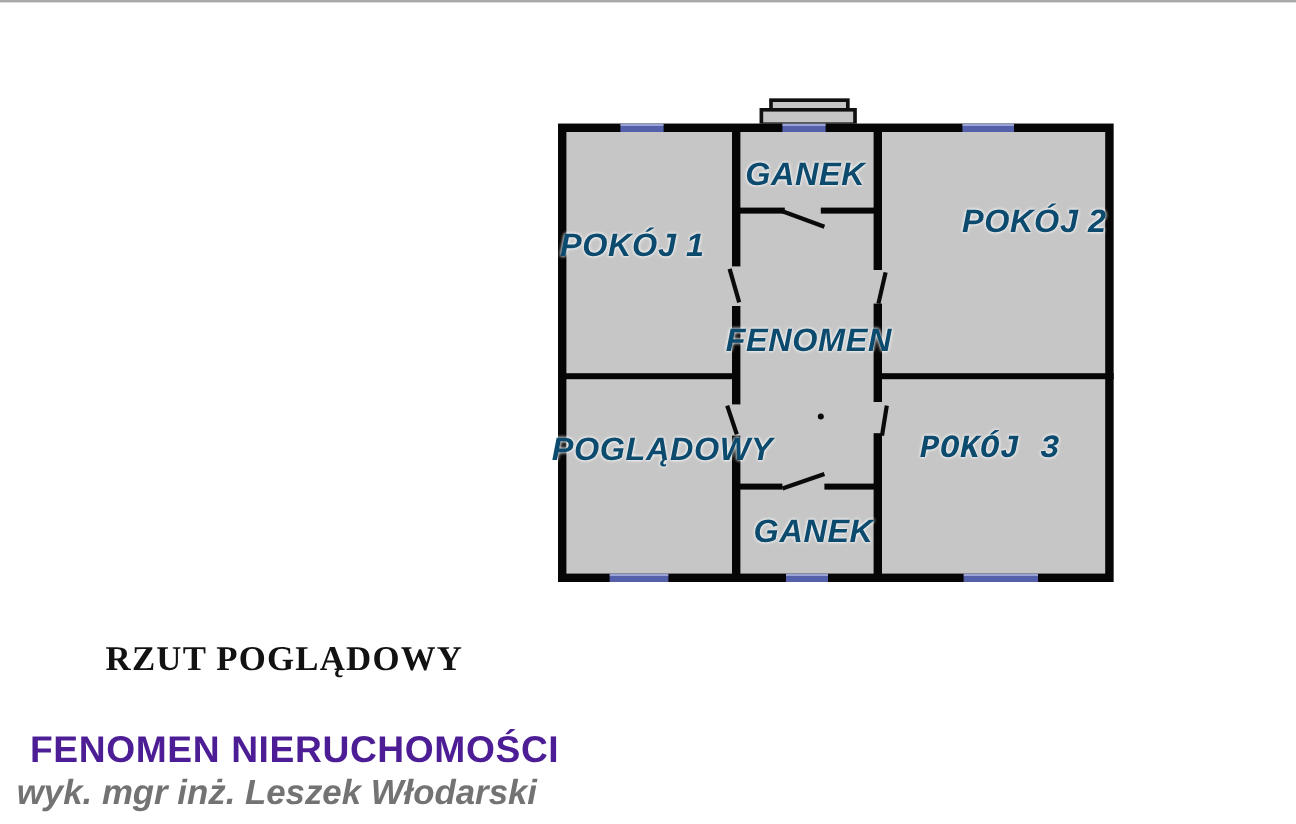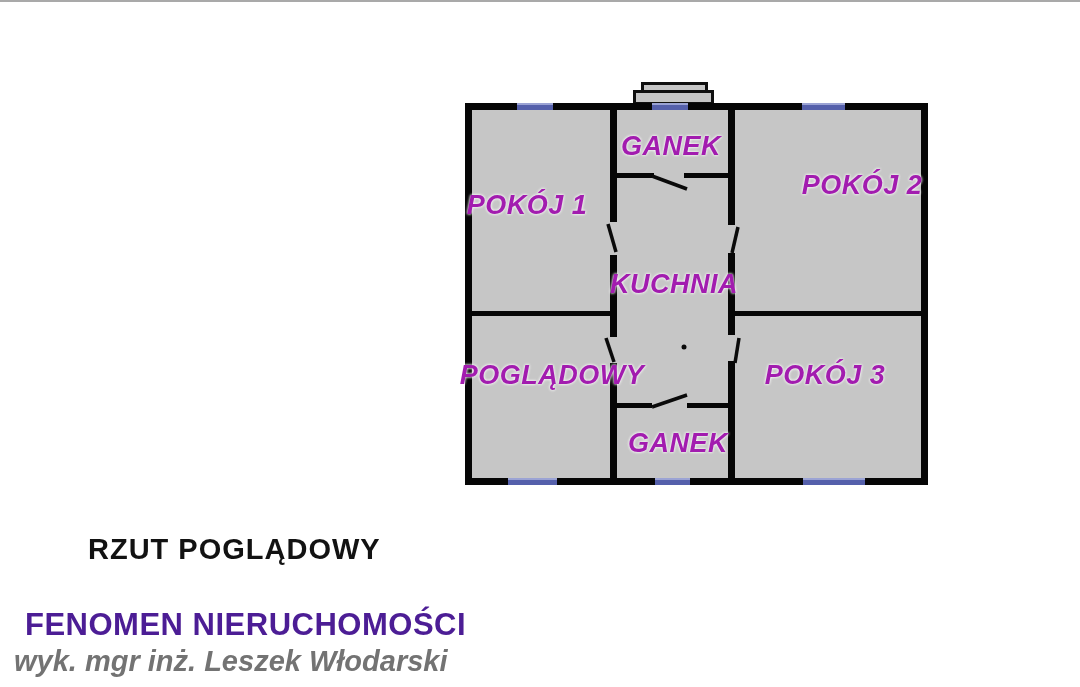--- a/index.html
+++ b/index.html
@@ -45,35 +45,35 @@
   .win-top-2{left:652px;top:103px;width:36px;}
   .win-top-3{left:802px;top:103px;width:43px;}
   .win-bot-1{left:508px;top:478px;width:49px;}
   .win-bot-2{left:655px;top:478px;width:35px;}
   .win-bot-3{left:803px;top:478px;width:62px;}
 
   .door-overlay{position:absolute;left:0;top:0;width:1080px;height:687px;z-index:4;pointer-events:none;}
 
   .plan-label{
     position:absolute;transform:translate(-50%,-50%);
-    font-weight:bold;font-style:italic;font-size:27px;color:#a21caf;
+    font-weight:bold;font-style:italic;font-size:27px;color:#0c4a6e;
     white-space:nowrap;z-index:5;letter-spacing:0.5px;
     text-shadow:0 0 3px rgba(255,255,255,.85),0 0 3px rgba(255,255,255,.85);
   }
   .lbl-ganek-top{left:671px;top:146px;}
   .lbl-pokoj1{left:527px;top:205px;text-align:center;}
   .lbl-pokoj2{left:862px;top:185px;}
   .lbl-kuchnia{left:674px;top:284px;}
   .lbl-lazienka{left:552px;top:375px;}
-  .lbl-pokoj3{left:825px;top:375px;}
+  .lbl-pokoj3{left:825px;top:375px;font-family:Liberation Mono, monospace;}
   .lbl-ganek-bot{left:678px;top:443px;}
 
   .caption{
     position:absolute;left:88px;top:533px;
-    font-size:29px;font-weight:bold;color:#121212;letter-spacing:1px;white-space:nowrap;
+    font-size:29px;font-weight:bold;color:#121212;letter-spacing:1px;white-space:nowrap;font-family:Liberation Serif, serif;
   }
   .company{
     position:absolute;left:25px;top:607px;
     font-size:31px;font-weight:bold;color:#4c1d95;letter-spacing:0.5px;white-space:nowrap;
   }
   .author{
     position:absolute;left:14px;top:645px;
     font-size:29px;font-weight:bold;font-style:italic;color:#737373;white-space:nowrap;
   }
 </style>
@@ -113,20 +113,20 @@
   <line x1="738" y1="227" x2="732" y2="253" stroke="#0a0a0a" stroke-width="3.5"></line>
   <line x1="606" y1="338" x2="614" y2="362" stroke="#0a0a0a" stroke-width="3.5"></line>
   <line x1="739" y1="338" x2="735" y2="363" stroke="#0a0a0a" stroke-width="3.5"></line>
   <line x1="652" y1="407" x2="687" y2="395" stroke="#0a0a0a" stroke-width="3.5"></line>
   <circle cx="684" cy="347" r="2.5" fill="#0a0a0a"></circle>
 </svg>
 
 <div class="plan-label lbl-ganek-top">GANEK</div>
 <div class="plan-label lbl-pokoj1">POKÓJ 1</div>
 <div class="plan-label lbl-pokoj2">POKÓJ 2</div>
-<div class="plan-label lbl-kuchnia">KUCHNIA</div>
+<div class="plan-label lbl-kuchnia">FENOMEN</div>
 <div class="plan-label lbl-lazienka">POGLĄDOWY</div>
 <div class="plan-label lbl-pokoj3">POKÓJ 3</div>
 <div class="plan-label lbl-ganek-bot">GANEK</div>
 
 <div class="caption">RZUT POGLĄDOWY</div>
 <div class="company">FENOMEN NIERUCHOMOŚCI</div>
 <div class="author">wyk. mgr inż. Leszek Włodarski</div>
 
 </body></html>

